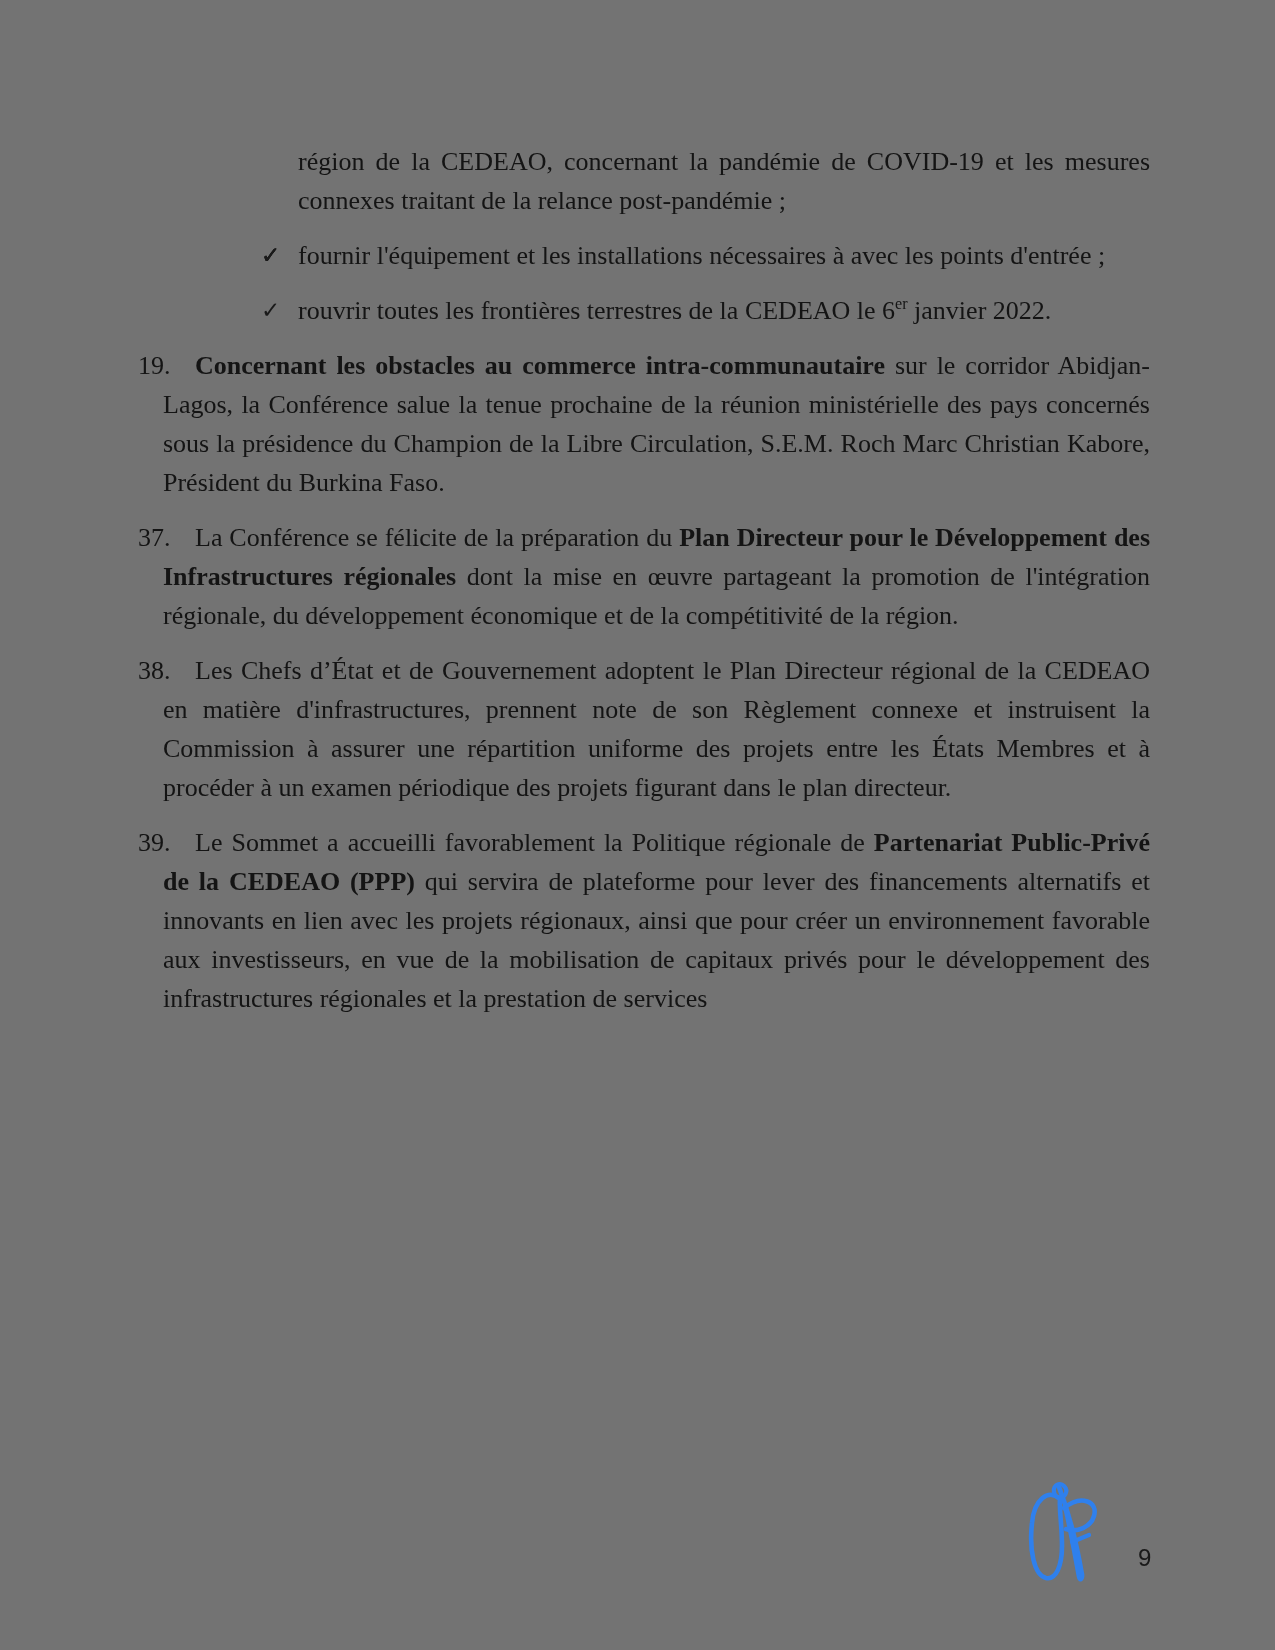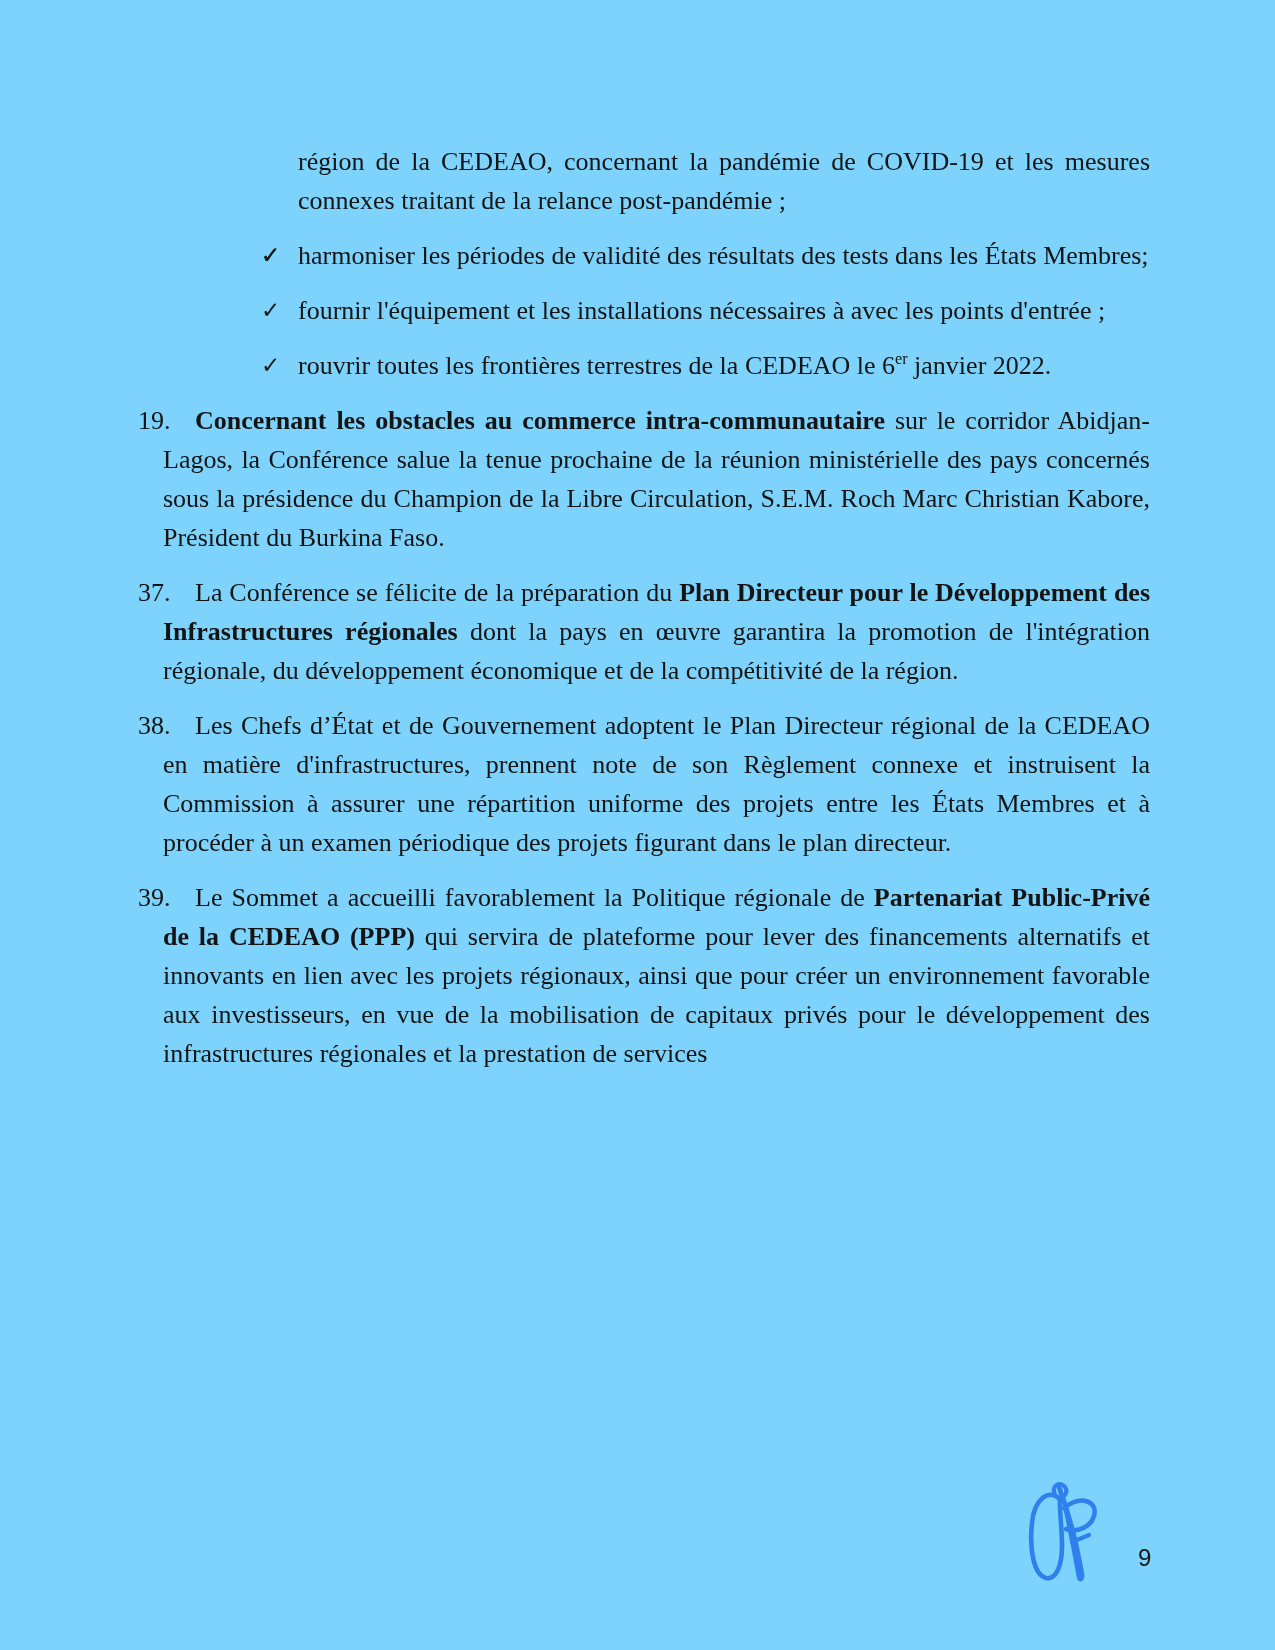--- a/index.html
+++ b/index.html
@@ -8,21 +8,21 @@
     height: 1650px;
     background: #ffffff;
     font-family: "Liberation Serif", serif;
     color: #141414;
     overflow: hidden;
   }
   .page {
     position: relative;
     width: 1275px;
     height: 1650px;
-    background: #7dd3fc;
+    background: #737373;
   }
   .content {
     position: absolute;
     left: 138px;
     top: 142px;
     width: 1012px;
     font-size: 26px;
     line-height: 39px;
     text-align: justify;
   }
@@ -82,39 +82,38 @@
     <div class="bullet">
       <span class="check">✓</span>
     </div>
 
     <div class="bullet">
       <span class="check">✓</span>
     </div>
 
     <div class="bullet">
       <span class="check">✓</span>
-      <span>harmoniser les périodes de validité des résultats des tests dans les États Membres;</span>
     </div>
 
     <div class="bullet">
       <span class="check">✓</span>
       <span>fournir l'équipement et les installations nécessaires à avec les points d'entrée ;</span>
     </div>
 
     <div class="bullet">
       <span class="check">✓</span>
       <span>rouvrir toutes les frontières terrestres de la CEDEAO le 6</span><sup>er</sup><span> janvier 2022.</span>
     </div>
 
     <p class="num-para">
       <span class="num">19.</span><b>Concernant les obstacles au commerce intra-communautaire</b><span> sur le corridor Abidjan-Lagos, la Conférence salue la tenue prochaine de la réunion ministérielle des pays concernés sous la présidence du Champion de la Libre Circulation, S.E.M. Roch Marc Christian Kabore, Président du Burkina Faso.</span>
     </p>
 
     <p class="num-para">
-      <span class="num">37.</span><span>La Conférence se félicite de la préparation du </span><b>Plan Directeur pour le Développement des Infrastructures régionales</b><span> dont la pays en œuvre garantira la promotion de l'intégration régionale, du développement économique et de la compétitivité de la région.</span>
+      <span class="num">37.</span><span>La Conférence se félicite de la préparation du </span><b>Plan Directeur pour le Développement des Infrastructures régionales</b><span> dont la mise en œuvre partageant la promotion de l'intégration régionale, du développement économique et de la compétitivité de la région.</span>
     </p>
 
     <p class="num-para">
       <span class="num">38.</span><span>Les Chefs d’État et de Gouvernement adoptent le Plan Directeur régional de la CEDEAO en matière d'infrastructures, prennent note de son Règlement connexe et instruisent la Commission à assurer une répartition uniforme des projets entre les États Membres et à procéder à un examen périodique des projets figurant dans le plan directeur.</span>
     </p>
 
     <p class="num-para">
       <span class="num">39.</span><span>Le Sommet a accueilli favorablement la Politique régionale de </span><b>Partenariat Public-Privé de la CEDEAO (PPP)</b><span> qui servira de plateforme pour lever des financements alternatifs et innovants en lien avec les projets régionaux, ainsi que pour créer un environnement favorable aux investisseurs, en vue de la mobilisation de capitaux privés pour le développement des infrastructures régionales et la prestation de services</span>
     </p>
 

